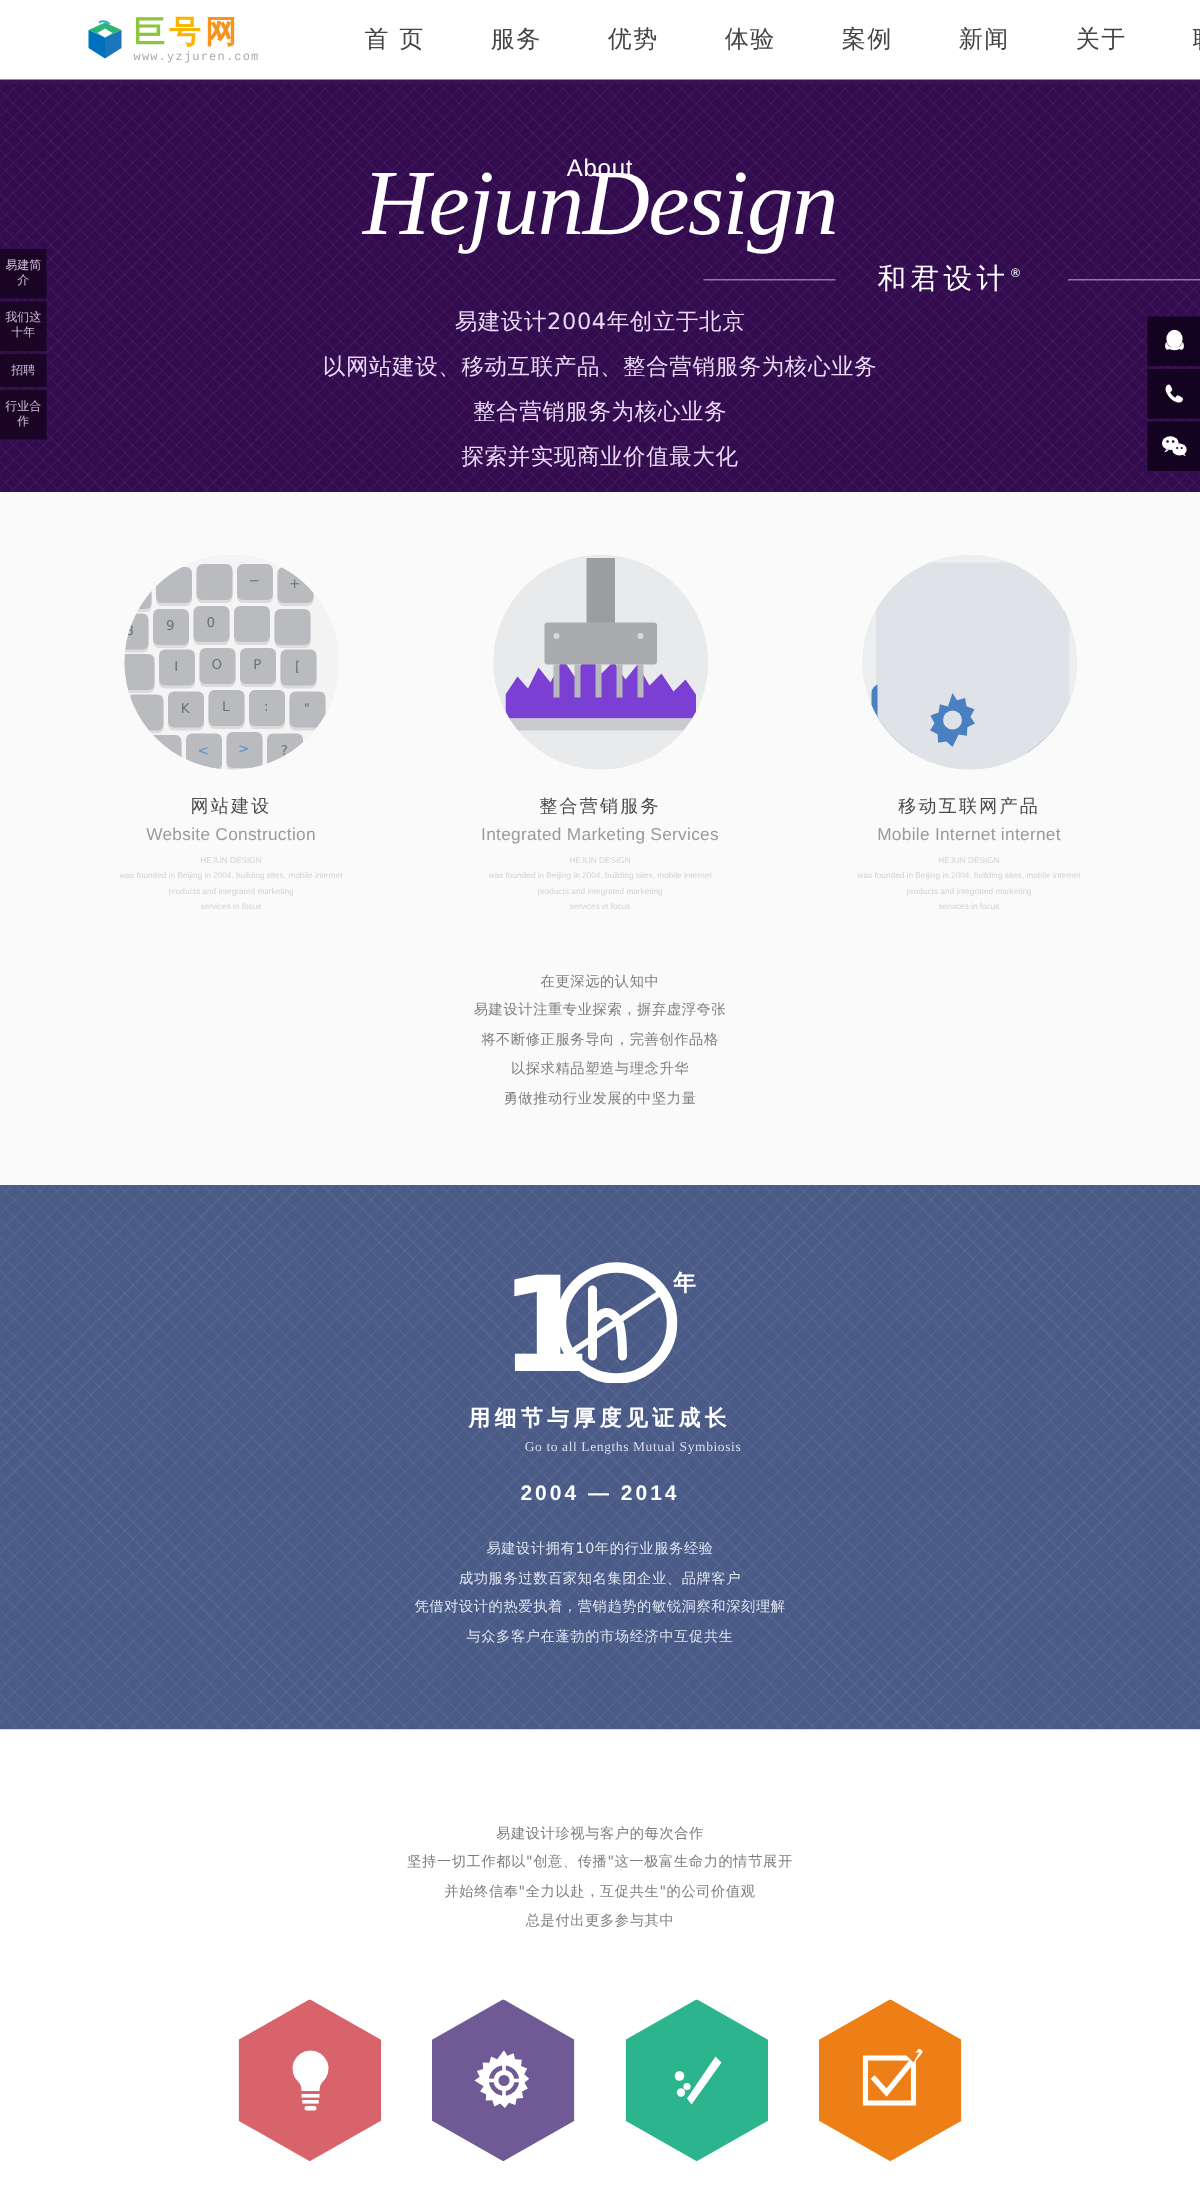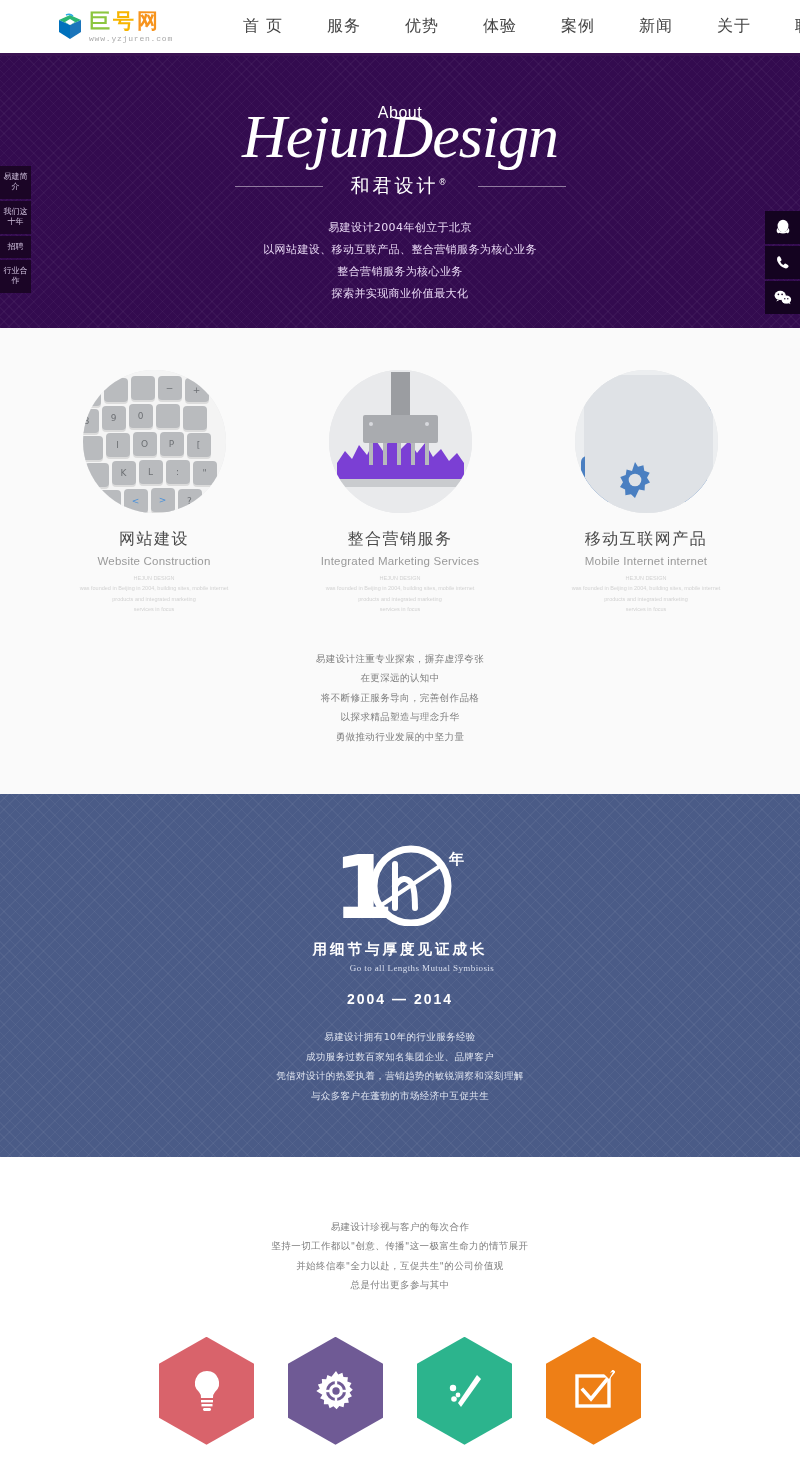--- a/index.html
+++ b/index.html
@@ -85,36 +85,35 @@
     font-family: "Liberation Serif", "DejaVu Serif", serif;
     font-style: italic;
     font-size: 62px;
     color: #ffffff;
     letter-spacing: -1px;
     line-height: 1.05;
   }
   .hero-sub-row {
     display: flex;
     align-items: center;
-    justify-content: center;
+    justify-content: flex-end;
     gap: 28px;
     margin-top: 4px;
   }
   .hero-rule { width: 88px; height: 1px; background: rgba(255,255,255,0.45); }
   .hero-cn {
     font-size: 19px;
     color: #ffffff;
     letter-spacing: 3px;
     font-family: "DejaVu Sans", sans-serif;
     position: relative;
   }
   .hero-cn sup { font-size: 8px; vertical-align: super; }
   .hero-desc {
-    margin-top: 18px;
-    font-size: 11px;
+    font-size: 15px;
     line-height: 2.0;
     color: #e9d9f5;
     letter-spacing: 0.4px;
     font-family: "DejaVu Sans", sans-serif;
   }
 
   
   .side-tabs {
     position: absolute;
     left: 0; top: 110px;
@@ -158,21 +157,21 @@
   .svc { width: 180px; text-align: center; }
   .svc-circle {
     width: 143px; height: 143px;
     border-radius: 50%;
     margin: 0 auto 16px;
     background: #e6e7e9;
     position: relative;
     overflow: hidden;
   }
   .svc-title-cn {
-    font-size: 16px; color: #4a4a4a; letter-spacing: 1.5px;
+    font-size: 12px; color: #4a4a4a; letter-spacing: 1.5px;
     font-family: "DejaVu Sans", sans-serif;
   }
   .svc-title-en {
     font-size: 11.5px; color: #9a9a9a; margin-top: 5px; letter-spacing: 0.2px;
   }
   .svc-blurb {
     font-size: 5.5px; color: #d2d2d2; line-height: 1.9; margin-top: 6px;
     padding: 0 6px;
   }
   .services-note {
@@ -460,22 +459,22 @@
           <div>HEJUN DESIGN</div>
           <div>was founded in Beijing in 2004, building sites, mobile internet</div>
           <div>products and integrated marketing</div>
           <div>services in focus</div>
         </div>
       </div>
 
     </div>
 
     <div class="services-note">
+      <div>在更深远的认知中</div>
       <div>易建设计注重专业探索，摒弃虚浮夸张</div>
-      <div>在更深远的认知中</div>
       <div>将不断修正服务导向，完善创作品格</div>
       <div>以探求精品塑造与理念升华</div>
       <div>勇做推动行业发展的中坚力量</div>
     </div>
   </div>
 
   <div class="tenyear">
     <div class="ten-logo">
       <svg width="150" height="84" viewBox="0 0 150 84">
         <text x="8" y="76" font-family="DejaVu Sans, sans-serif" font-size="88" font-weight="bold" fill="#ffffff" letter-spacing="-4">1</text>

